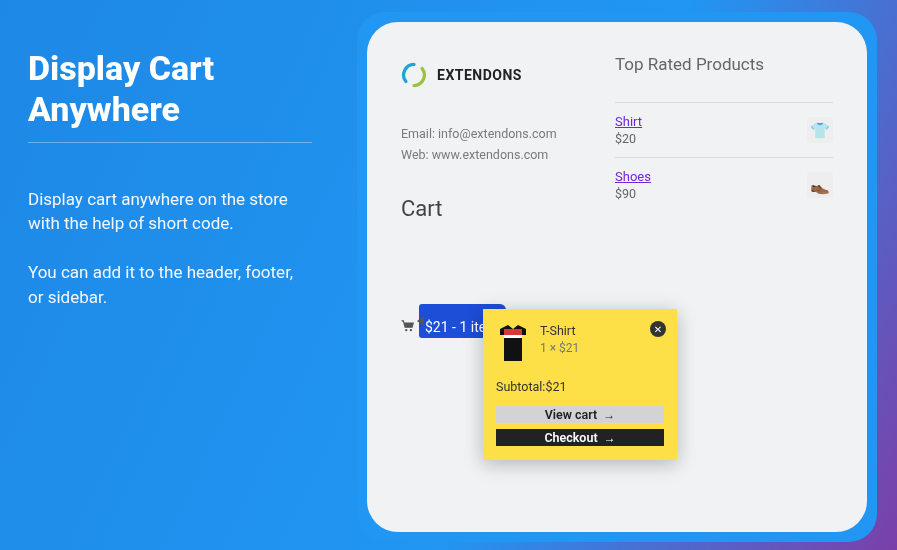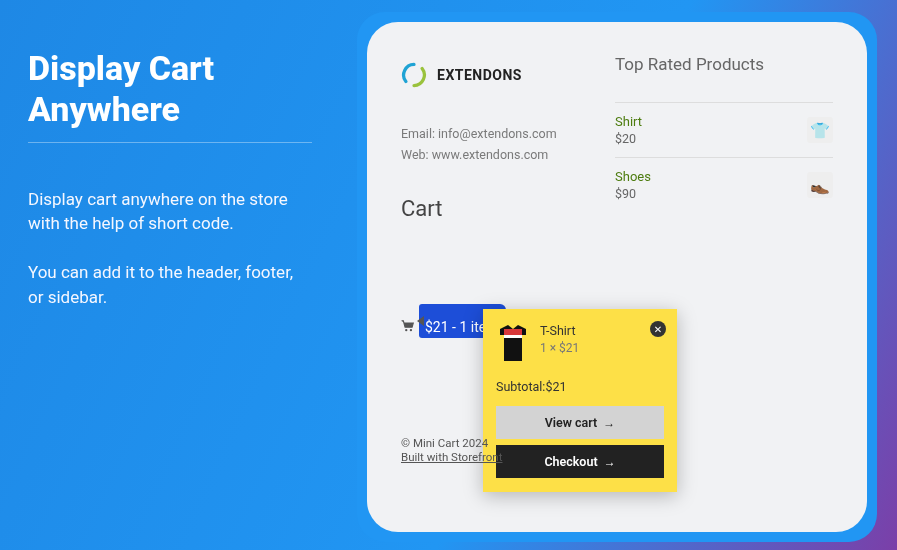--- a/index.html
+++ b/index.html
@@ -17,38 +17,38 @@
 .brand-name{font-weight:700;color:#222;letter-spacing:.5px;font-size:14px}
 .cols{display:flex;gap:34px}
 .col-l{flex:0 0 180px;color:#7a7a7a;font-size:12.5px}
 .col-l div{margin-bottom:6px}
 .cart-h{font-size:22px;color:#444;margin-top:34px;font-weight:400}
 .col-r{flex:1}
 .top-h{font-size:17px;color:#666;margin-bottom:28px;margin-top:-72px;font-weight:400}
 .prod{display:flex;justify-content:space-between;align-items:center;border-bottom:1px solid #ddd;padding:11px 0}
 .prod:first-of-type{border-top:1px solid #ddd}
 .prod:last-of-type{border-bottom:none}
-.prod-name{color:#4d7c0f;font-size:13px;}
+.prod-name{color:#6d28d9;font-size:13px;text-decoration:underline}
 .prod-price{color:#666;font-size:12.5px;margin-top:2px}
 .prod-img{width:26px;height:26px;background:#eee;border-radius:3px;display:flex;align-items:center;justify-content:center;font-size:16px}
 .foot{position:absolute;bottom:68px;left:34px;color:#555;font-size:11.5px}
 .foot-built{text-decoration:underline}
 .mini{position:absolute;left:34px;top:282px}
 .mini-btn{background:#1d4ed8;color:#fff;font-size:14px;padding:15px 8px 3px 6px;border-radius:3px 6px 6px 3px;display:inline-flex;align-items:center;gap:4px;position:relative}
 .mini-btn:before{content:"";position:absolute;left:-7px;top:50%;transform:translateY(-50%);border:5px solid transparent;border-right:7px solid #555}
 .cart-ic{width:14px;height:12px;display:inline-block}
 .popup{position:absolute;left:116px;top:287px;width:194px;background:#fde047;box-shadow:0 4px 18px rgba(0,0,0,.25);padding:14px 13px 14px 13px}
 .row{display:flex;align-items:flex-start;gap:10px;position:relative}
 .thumb{width:34px;height:40px;position:relative}
 .p-info{flex:1;color:#333;font-size:12.5px}
 .p-info .qty{color:#777;font-size:12px;margin-top:3px}
 .close{position:absolute;right:-2px;top:-2px;width:16px;height:16px;border-radius:50%;background:#333;color:#fff;font-size:10px;display:flex;align-items:center;justify-content:center;cursor:pointer}
 .sub{margin-top:16px;font-size:12.5px;color:#333}
 .sub b{font-weight:400}
-.btn{display:flex;align-items:center;justify-content:center;gap:6px;font-size:12.5px;font-weight:600;padding:9px 0;margin-top:12px;cursor:pointer}
+.btn{display:flex;align-items:center;justify-content:center;gap:6px;font-size:12.5px;font-weight:600;padding:1px 0;margin-top:12px;cursor:pointer}
 .btn-light{background:#d3d3d3;color:#222}
 .btn-dark{background:#222;color:#fff;margin-top:6px}
 .arrow{font-size:12px}
 </style>
 </head>
 <body>
 
 <div class="page">
   <div class="left">
     <h1 class="title">Display Cart Anywhere</h1>
@@ -130,21 +130,17 @@
           <div class="btn btn-light">
             <span>View cart</span>
             <span class="arrow">→</span>
           </div>
           <div class="btn btn-dark">
             <span>Checkout</span>
             <span class="arrow">→</span>
           </div>
         </div>
 
-        <div class="foot">
-          <div>© Mini Cart 2024</div>
-          <div class="foot-built">Built with Storefront</div>
-        </div>
 
       </div>
     </div>
   </div>
 </div>
 
 </body></html>

